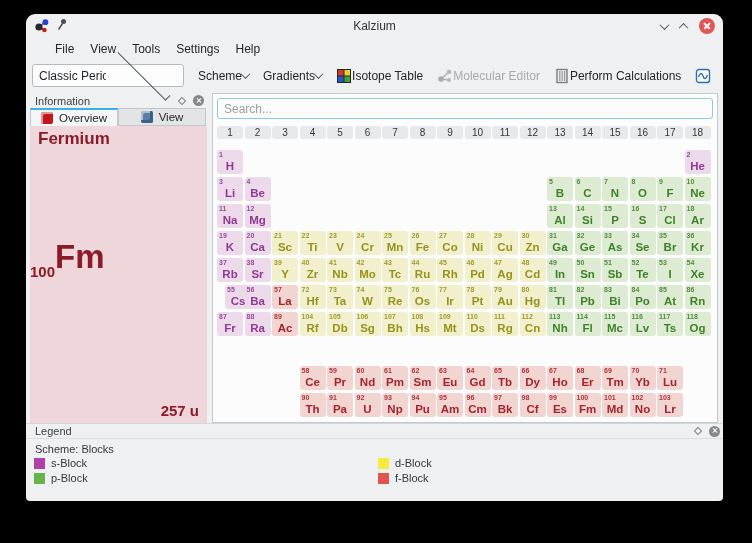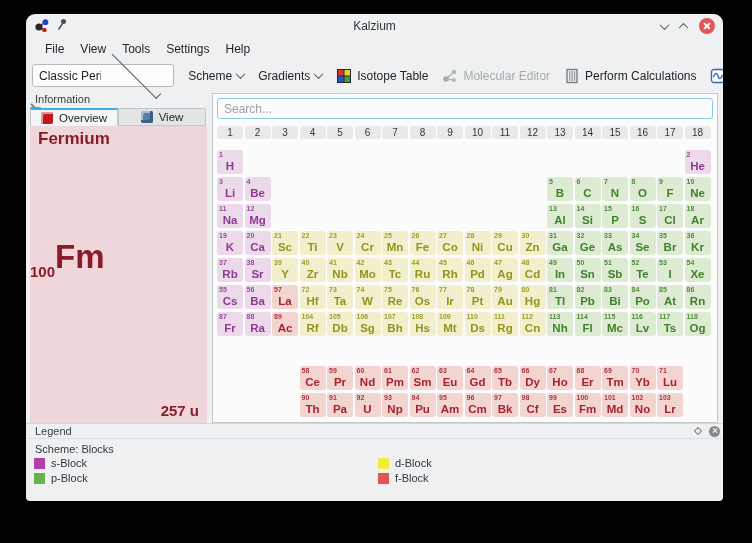--- a/index.html
+++ b/index.html
@@ -15,37 +15,37 @@
   .tb-title { width:100%; text-align:center; font-size:12px; color:#313538; }
   .tb-right { position:absolute; right:8px; top:0; height:24px; display:flex; align-items:center; gap:12px; }
   .chev { width:7px; height:7px; border-right:1.6px solid #51575b; border-bottom:1.6px solid #51575b; display:inline-block; }
   .chev.down { transform:rotate(45deg) translate(-1px,-1px); }
   .chev.up   { transform:rotate(225deg) translate(-1px,-1px); }
   .closebtn { width:16px; height:16px; border-radius:50%; background:#e05757; position:relative; }
   .closebtn:before,.closebtn:after { content:""; position:absolute; left:4px; top:7.2px; width:8px; height:1.6px; background:#fff; }
   .closebtn:before { transform:rotate(45deg); } .closebtn:after { transform:rotate(-45deg); }
 
   
-  .menubar { height:21px; display:flex; align-items:center; padding-left:11px; }
+  .menubar { height:21px; display:flex; align-items:center; padding-left:21px; }
   .menu-item { font-size:12px; padding:2px 8px; border-radius:3px; }
 
   
   .toolbar { height:33px; display:flex; align-items:center; padding-left:6px; gap:14px; }
   .combo { width:152px; height:23px; background:#fdfdfd; border:1px solid #b6babc; border-radius:3px;
            display:flex; align-items:center; font-size:12px; padding:0 6px; gap:4px; }
   .combo span { flex:1; white-space:nowrap; overflow:hidden; }
-  .tool-btn { display:flex; align-items:center; gap:5px; font-size:12px; white-space:nowrap; }
+  .tool-btn { display:flex; align-items:center; font-size:12px; white-space:nowrap; }
   .tool-btn.disabled { color:#a6aaac; }
   .icon16 { width:16px; height:16px; display:inline-block; }
 
   
   .main { position:absolute; left:0; top:78px; width:697px; height:331px; }
 
   
-  .dock-head { position:absolute; left:4px; top:1px; width:177px; height:15px; display:flex; align-items:flex-start;flex-direction:column; }
+  .dock-head { position:absolute; left:4px; top:1px; width:177px; height:15px; display:flex; align-items:center; }
   .dock-head .dh-title { font-size:11px; color:#3c4043; flex:1; padding-left:5px; }
   .float-ico { width:6px; height:6px; border:1px solid #7e8286; transform:rotate(45deg); margin-right:8px; }
   .panel-close { width:11px; height:11px; border-radius:50%; background:#84888c; position:relative; margin-right:3px; }
   .panel-close:before,.panel-close:after { content:""; position:absolute; left:2.5px; top:4.8px; width:6px; height:1.3px; background:#fff; }
   .panel-close:before { transform:rotate(45deg);} .panel-close:after { transform:rotate(-45deg);}
   .tabbar { position:absolute; left:4px; top:16px; width:177px; height:18px; display:flex; }
   .tab { width:88px; display:flex; align-items:center; justify-content:center; gap:6px;
          font-size:11.5px; background:#e2e4e6; border:1px solid #c3c7c9; border-top:1px solid #c3c7c9; }
   .tab.active { background:#f4f5f6; border-top:2px solid #3daee9; border-bottom:none; }
   .tab-ico { width:12px; height:12px; border-radius:2px; position:relative; }
@@ -444,21 +444,21 @@
             <span class="sym">Te</span>
           </div>
           <div class="cell blk-p" style="left: 444px; top: 164px;">
             <span class="num">53</span>
             <span class="sym">I</span>
           </div>
           <div class="cell blk-p" style="left: 471.5px; top: 164px;">
             <span class="num">54</span>
             <span class="sym">Xe</span>
           </div>
-          <div class="cell blk-s" style="left: 4px; top: 191px;">
+          <div class="cell blk-s" style="left: 12px; top: 191px;">
             <span class="num">55</span>
             <span class="sym">Cs</span>
           </div>
           <div class="cell blk-s" style="left: 31.5px; top: 191px;">
             <span class="num">56</span>
             <span class="sym">Ba</span>
           </div>
           <div class="cell blk-f" style="left: 59px; top: 191px;">
             <span class="num">57</span>
             <span class="sym">La</span>

